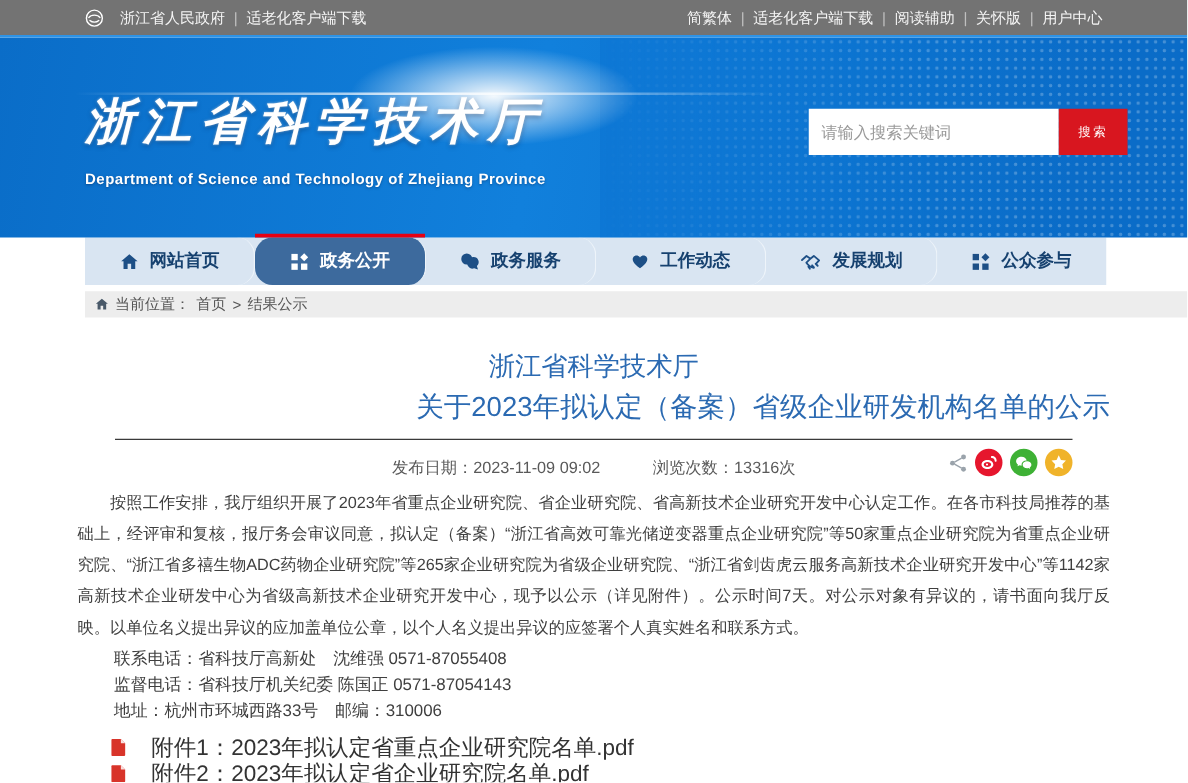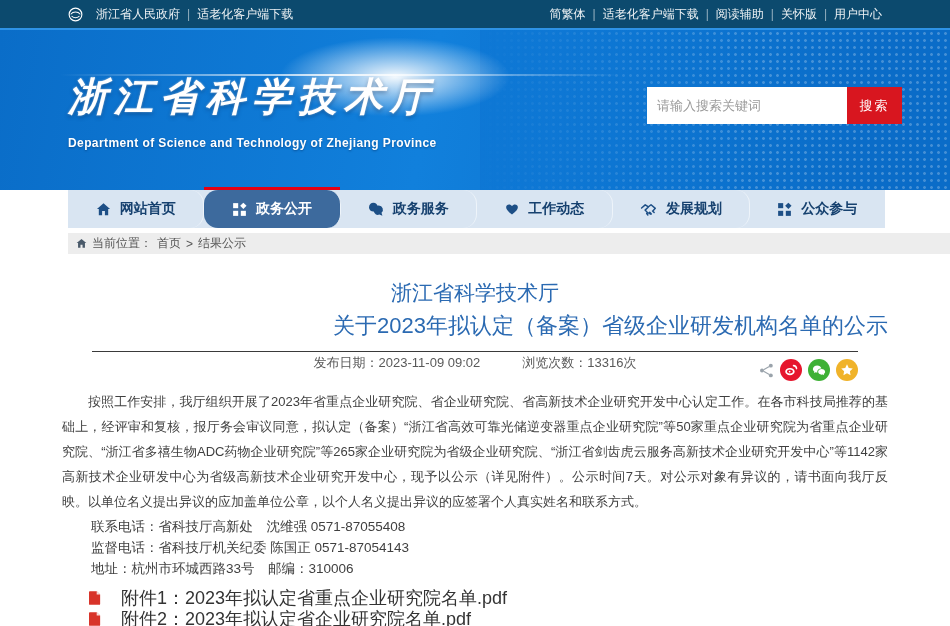--- a/index.html
+++ b/index.html
@@ -1,60 +1,60 @@
 <!DOCTYPE html>
 <html><head>
 <meta charset="utf-8">
 <style>
   * { margin:0; padding:0; box-sizing:border-box; }
   html,body { background:#fff; }
   body { font-family:"Liberation Sans","DejaVu Sans",sans-serif; }
   .page { position:relative; width:950px; height:626px; overflow:hidden; background:#fff; margin:0 auto; }
 
   
-  .topbar { height:28px; background:#0c4a6e; display:flex; align-items:center; justify-content:space-between; padding:0 68px; }
+  .topbar { height:28px; background:#737373; display:flex; align-items:center; justify-content:space-between; padding:0 68px; }
   .topbar a, .topbar span.lbl { color:rgba(255,255,255,.93); font-size:12px; text-decoration:none; cursor:pointer; }
   .tb-group { display:flex; align-items:center; gap:7px; }
   .tb-group .lbl + .lbl::before, .tb-group a + a::before { content:"|"; color:rgba(255,255,255,.55); margin-right:7px; }
   .gov-emblem { display:inline-flex; margin-right:6px; }
 
   
   .banner { position:relative; height:162px; background:linear-gradient(100deg,#0a6dc8 0%,#1180dc 45%,#0a6cc8 90%); border-top:2px solid #2e93e6; overflow:hidden; }
   .flare { position:absolute; left:235px; top:-8px; width:320px; height:110px; background:radial-gradient(closest-side,rgba(255,255,255,.95),rgba(255,255,255,0) 72%); pointer-events:none; }
   .streak { position:absolute; left:60px; top:44px; width:560px; height:2px; background:linear-gradient(90deg,rgba(255,255,255,0),rgba(255,255,255,.85) 50%,rgba(255,255,255,0)); pointer-events:none; }
   .dotmap { position:absolute; right:0; top:0; width:470px; height:100%; background-image:radial-gradient(rgba(255,255,255,.4) 1.1px,transparent 1.7px); background-size:7px 7px; opacity:.6; }
   .dotfade { position:absolute; inset:0; background:linear-gradient(90deg,#0d74d2 0%,rgba(13,116,210,0) 60%); }
   .brand { position:absolute; left:68px; top:40px; color:#fff; }
   .brand-cn { font-family:"DejaVu Serif","Liberation Serif",serif; font-style:italic; font-weight:bold; font-size:39px; letter-spacing:7px; text-shadow:0 2px 4px rgba(0,40,90,.45), 0 0 2px rgba(255,255,255,.7); white-space:nowrap; }
   .brand-en { margin-top:12px; font-size:12px; font-weight:bold; letter-spacing:.4px; text-shadow:0 1px 2px rgba(0,40,90,.5); }
   .searchbox { position:absolute; right:48px; top:57px; display:flex; height:37px; }
   .searchbox input { width:200px; height:37px; border:0; outline:none; padding:16px 10px; font-size:13px; color:#333; background:#fff; }
   .searchbox input::placeholder { color:#9a9a9a; }
-  .searchbox button { width:55px; height:37px; border:0; background:#d8161f; color:#fff; font-size:13px; cursor:pointer; letter-spacing:2px; }
+  .searchbox button { width:55px; height:37px; border:0; background:#d8161f; color:#fff; font-size:10px; cursor:pointer; letter-spacing:2px; }
 
   
   .nav { height:38px; background:#fff; }
   .nav-inner { display:flex; margin-left:68px; margin-right:65px; height:38px; background:#d9e5f2; }
   .nav-item { --icon-bg:#d9e5f2; position:relative; flex:1; display:flex; align-items:center; justify-content:center; gap:9px; font-size:14px; font-weight:bold; color:#16416f; cursor:pointer; border-right:1px solid #eef4fa;border-radius:14px; }
   .nav-item:last-child { border-right:0; }
   .nav-item .nicon { display:inline-flex; color:#1d4f86; }
   .nav-item.active { --icon-bg:#3d6a9d; background:#3d6a9d; color:#fff; }
   .nav-item.active .nicon { color:#fff; }
   .nav-item.active::before { content:""; position:absolute; left:0; right:0; top:-3px; height:3px; background:#e60012; }
 
   
   .crumbwrap { margin-top:5px; margin-left:68px; height:21px; background:#ededed; display:flex; align-items:center; padding-left:8px; gap:5px; font-size:12px; color:#555; }
   .crumbwrap a { color:#555; text-decoration:none; cursor:pointer; }
   .crumb-home { display:inline-flex; color:#4a5a6a; }
 
   
   .content { width:826px; margin:0 auto; }
   .a-title1 { margin-top:25px; text-align:center; font-size:21px; font-weight:400; color:#2b6ab2; }
   .a-title2 { margin-top:4px; text-align:right; font-size:22px; font-weight:400; color:#2b6ab2; }
-  .metabar { position:relative; margin:10px 30px 0 30px; border-top:1px solid #3a3a3a; padding-top:2px; display:flex; justify-content:center; gap:42px; font-size:13px; color:#595959; height:33px; }
+  .metabar { position:relative; margin:10px 30px 0 30px; border-top:1px solid #3a3a3a; padding-top:13px; display:flex; justify-content:center; gap:42px; font-size:13px; color:#595959; height:33px; }
   .meta-item { white-space:nowrap; }
   .share { position:absolute; right:0; top:7px; display:flex; align-items:center; gap:6px; }
   .share .sbtn { width:22px; height:22px; border-radius:50%; display:flex; align-items:center; justify-content:center; cursor:pointer; }
   .share .plain { width:16px; height:16px; border-radius:0; }
   .sbtn.weibo { background:#e6162d; }
   .sbtn.wechat { background:#3eb135; }
   .sbtn.qzone { background:#f0b32a; }
 
   .a-body { margin-top:5px; font-size:13px; line-height:25px; color:#3f3f3f; text-align:justify; text-indent:2em; }
   .contacts { margin-top:2px; }

